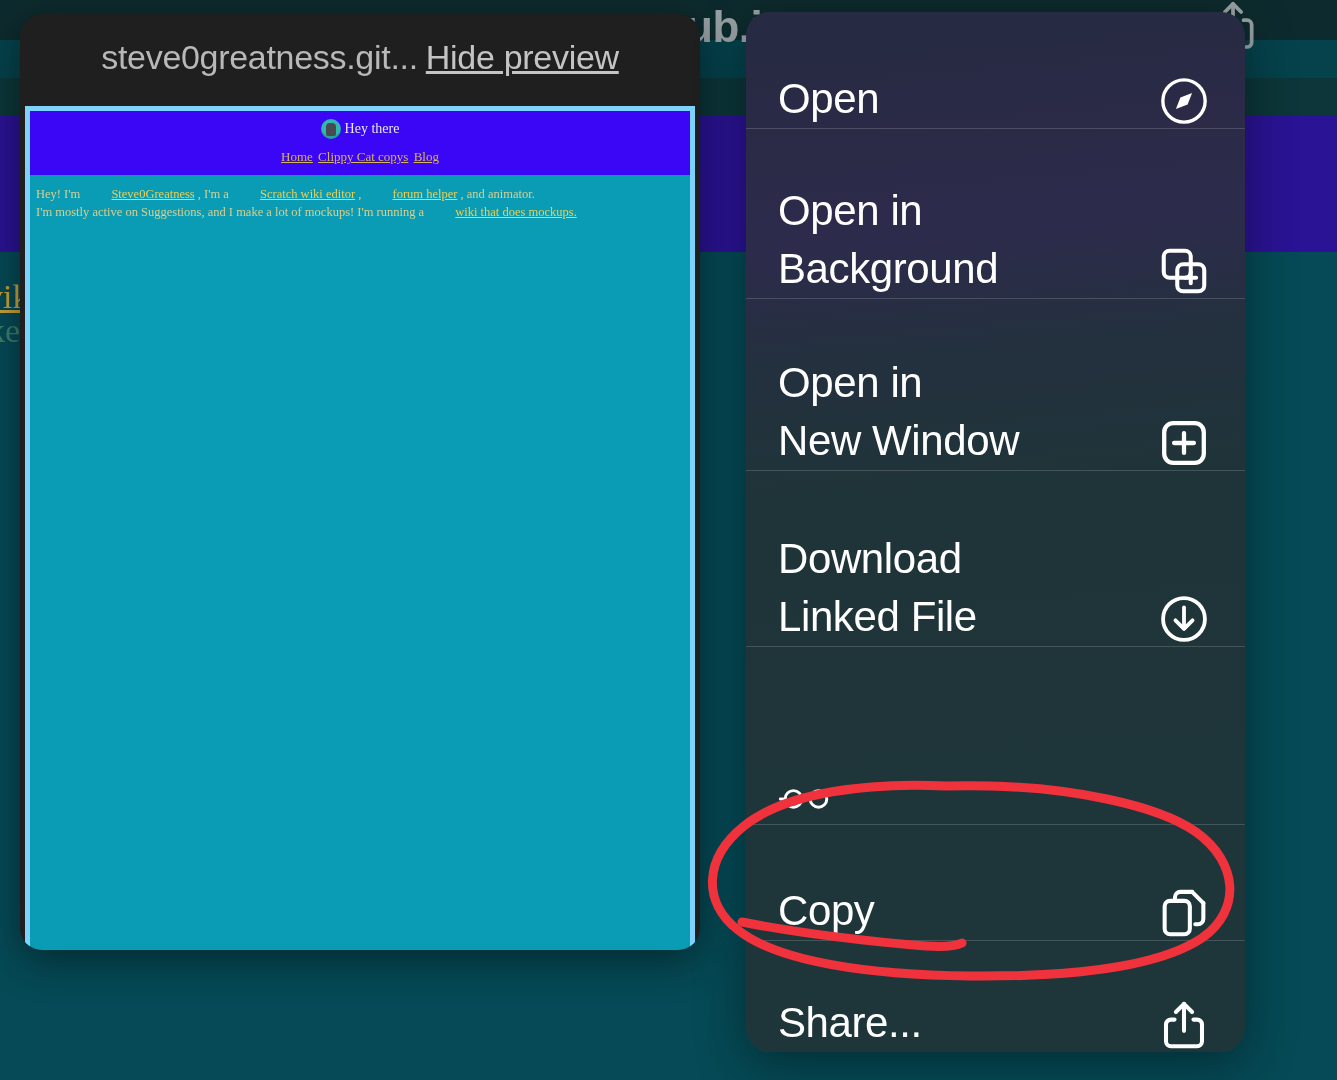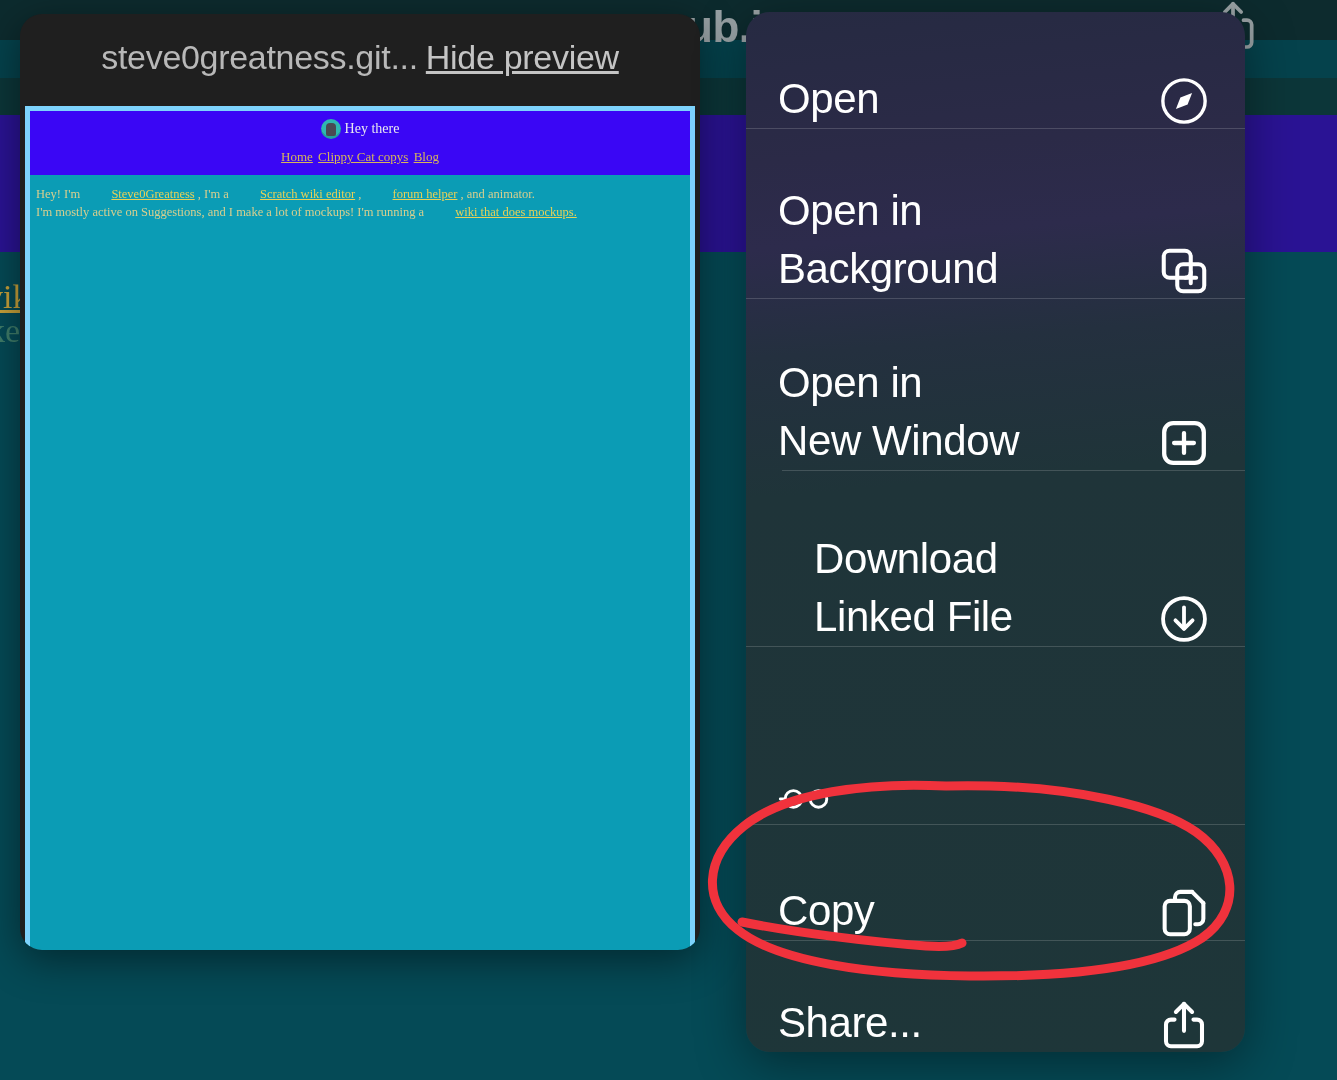--- a/index.html
+++ b/index.html
@@ -191,21 +191,21 @@
     letter-spacing: -0.4px;
     max-width: 330px;
     white-space: pre-line;
   }
   .ctx-icon { width: 54px; height: 54px; flex: none; color: #ffffff; }
   .ctx-icon svg { width: 100%; height: 100%; display: block; }
 
   .h-open        { height: 116px; }
   .h-bg          { height: 170px; }
   .h-newwin      { height: 172px; }
-  .h-download    { height: 176px; margin-left: 36px; }
+  .h-download    { height: 176px; }
   .h-reading     { height: 178px; }
   .h-copy        { height: 116px; }
   .h-share       { height: 112px; }
 
   
   .annotation {
     position: absolute;
     left: 690px; top: 770px;
     width: 580px; height: 230px;
     pointer-events: none;

